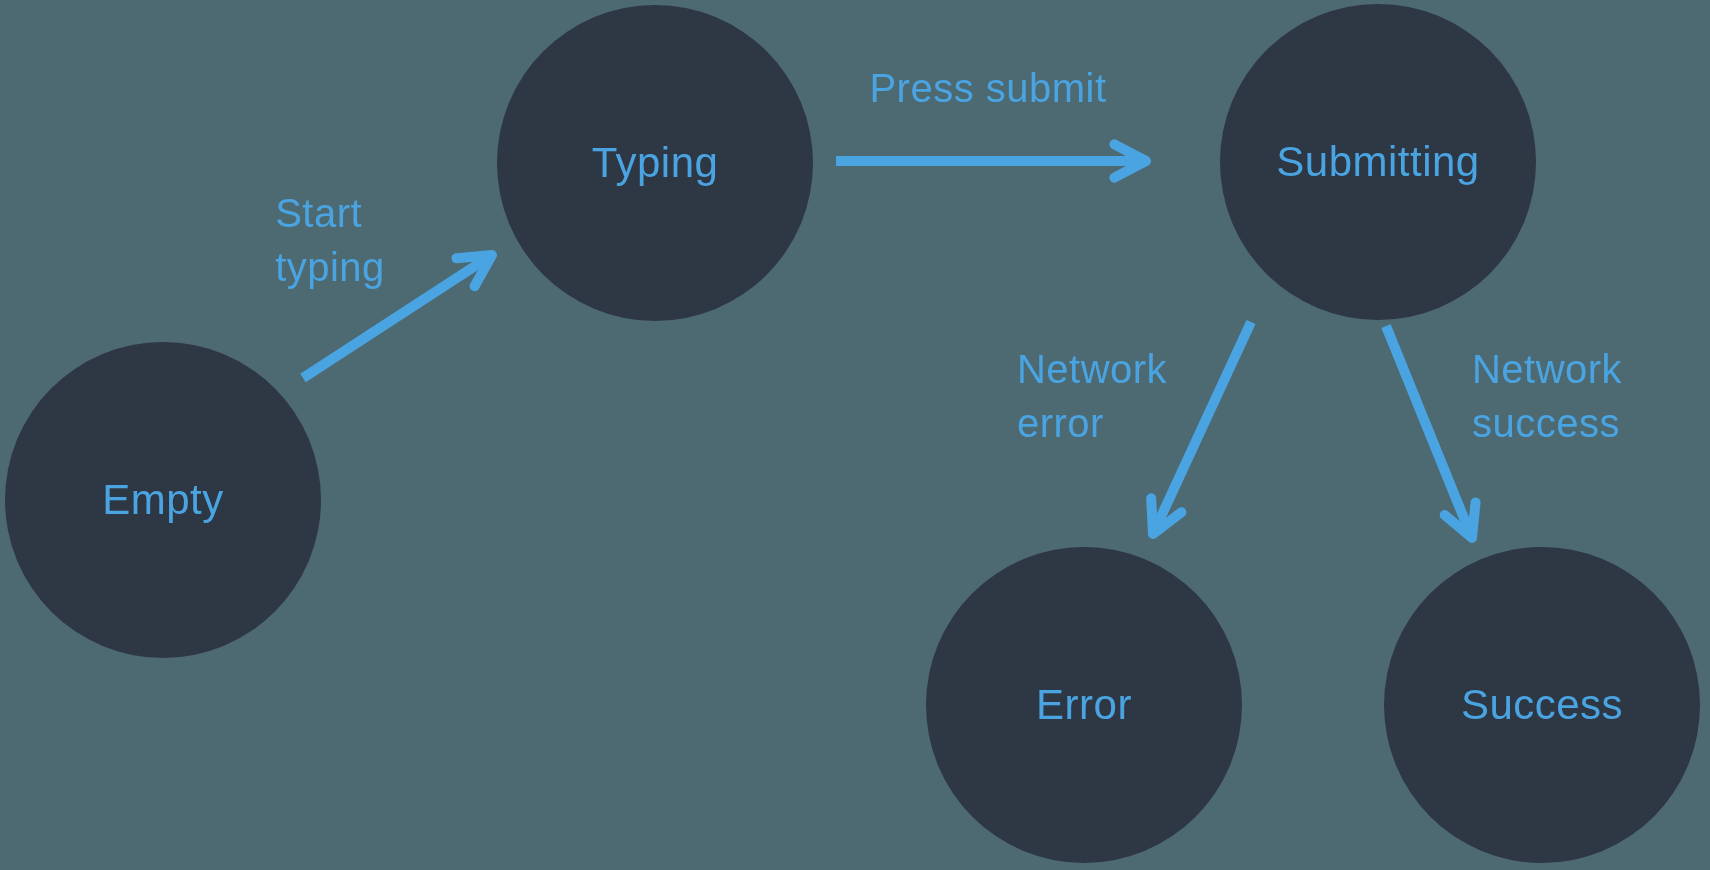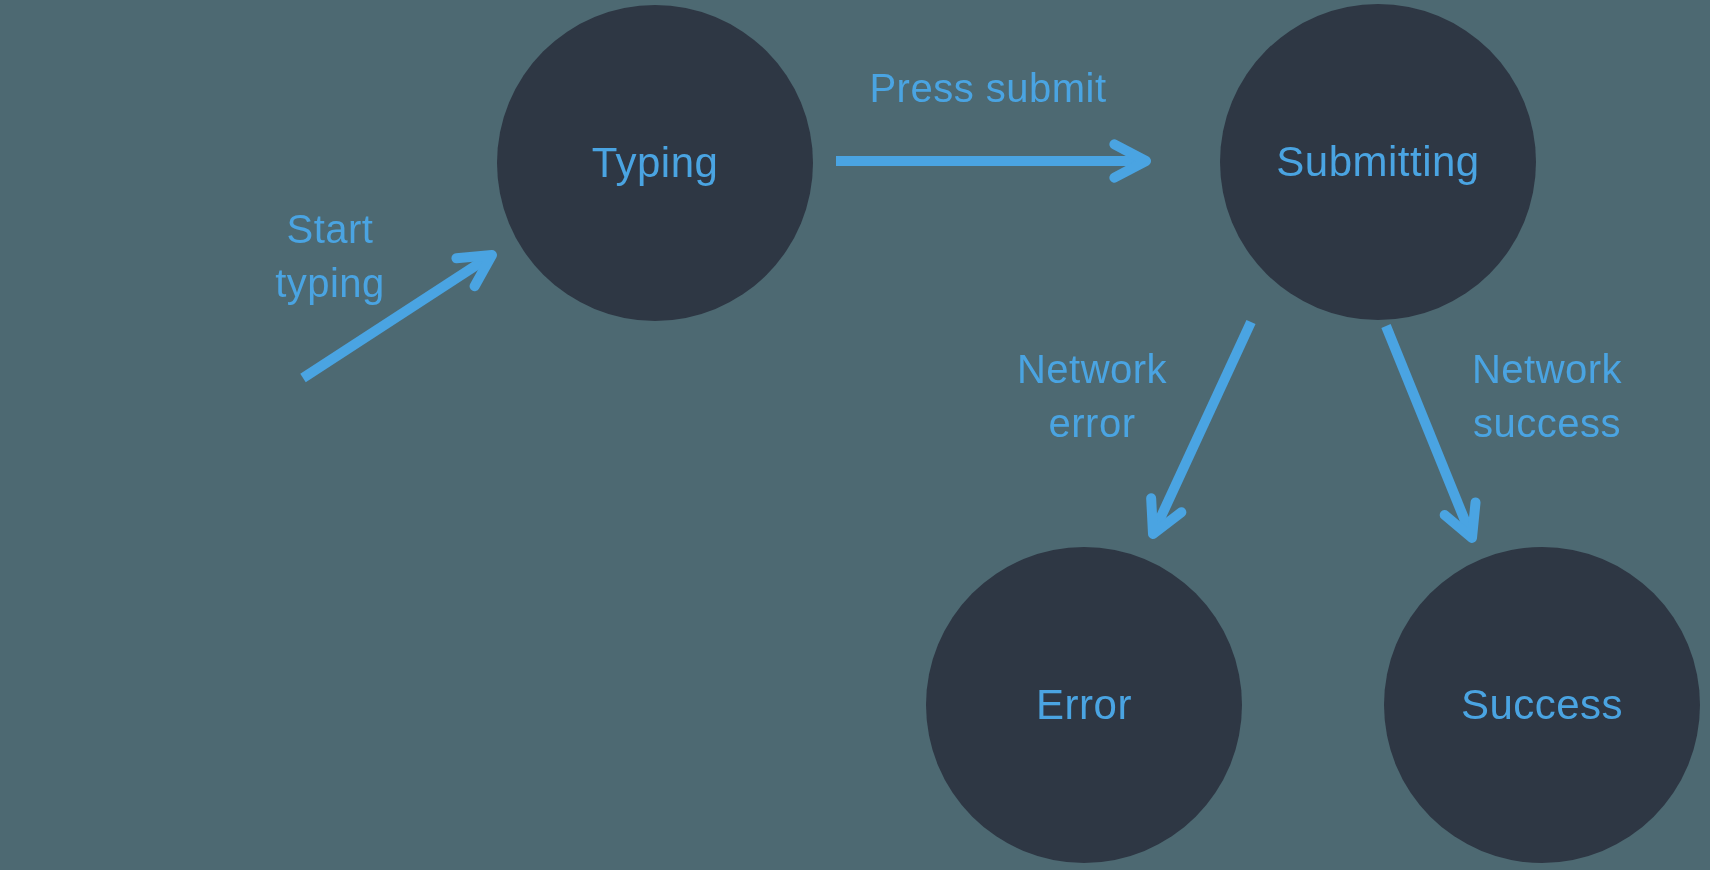--- a/index.html
+++ b/index.html
@@ -52,21 +52,21 @@
     letter-spacing: 0.5px;
     text-align: center;
     white-space: nowrap;
   }
   .edge-label {
     position: absolute;
     transform: translate(-50%, -50%);
     color: var(--accent-color);
     font-size: 40px;
     line-height: 1.35;
-    text-align: center;
+    text-align: left;
     white-space: pre-line;
     letter-spacing: 0.5px;
   }
 </style>
 </head>
 <body>
 
 <div class="canvas">
 
   <svg class="edges" viewBox="0 0 1710 870" xmlns="http://www.w3.org/2000/svg">
@@ -74,38 +74,41 @@
       <marker id="arrowhead" viewBox="0 0 14 14" refX="11.5" refY="7" markerWidth="4.66" markerHeight="4.66" orient="auto">
         <path class="arrowhead-path" d="M2,2 L11.5,7 L2,12"></path>
       </marker>
     </defs>
     <line class="edge-line" x1="303" y1="378" x2="492" y2="255" marker-end="url(#arrowhead)"></line>
     <line class="edge-line" x1="836" y1="161" x2="1146" y2="161" marker-end="url(#arrowhead)"></line>
     <line class="edge-line" x1="1251" y1="322" x2="1153" y2="534" marker-end="url(#arrowhead)"></line>
     <line class="edge-line" x1="1386" y1="326" x2="1472" y2="538" marker-end="url(#arrowhead)"></line>
   </svg>
 
+  <div class="node" style="left:5px; top:342px">
+    <span class="node-label">Empty</span>
+  </div>
 
   <div class="node" style="left:497px; top:5px">
     <span class="node-label">Typing</span>
   </div>
 
   <div class="node" style="left:1220px; top:4px">
     <span class="node-label">Submitting</span>
   </div>
 
   <div class="node" style="left:926px; top:547px">
     <span class="node-label">Error</span>
   </div>
 
   <div class="node" style="left:1384px; top:547px">
     <span class="node-label">Success</span>
   </div>
 
-  <div class="edge-label" style="left:330px; top:256px">Start
+  <div class="edge-label" style="left:330px; top:240px">Start
 typing</div>
 
   <div class="edge-label" style="left:988px; top:88px">Press submit</div>
 
   <div class="edge-label" style="left:1092px; top:396px">Network
 error</div>
 
   <div class="edge-label" style="left:1547px; top:396px">Network
 success</div>
 

